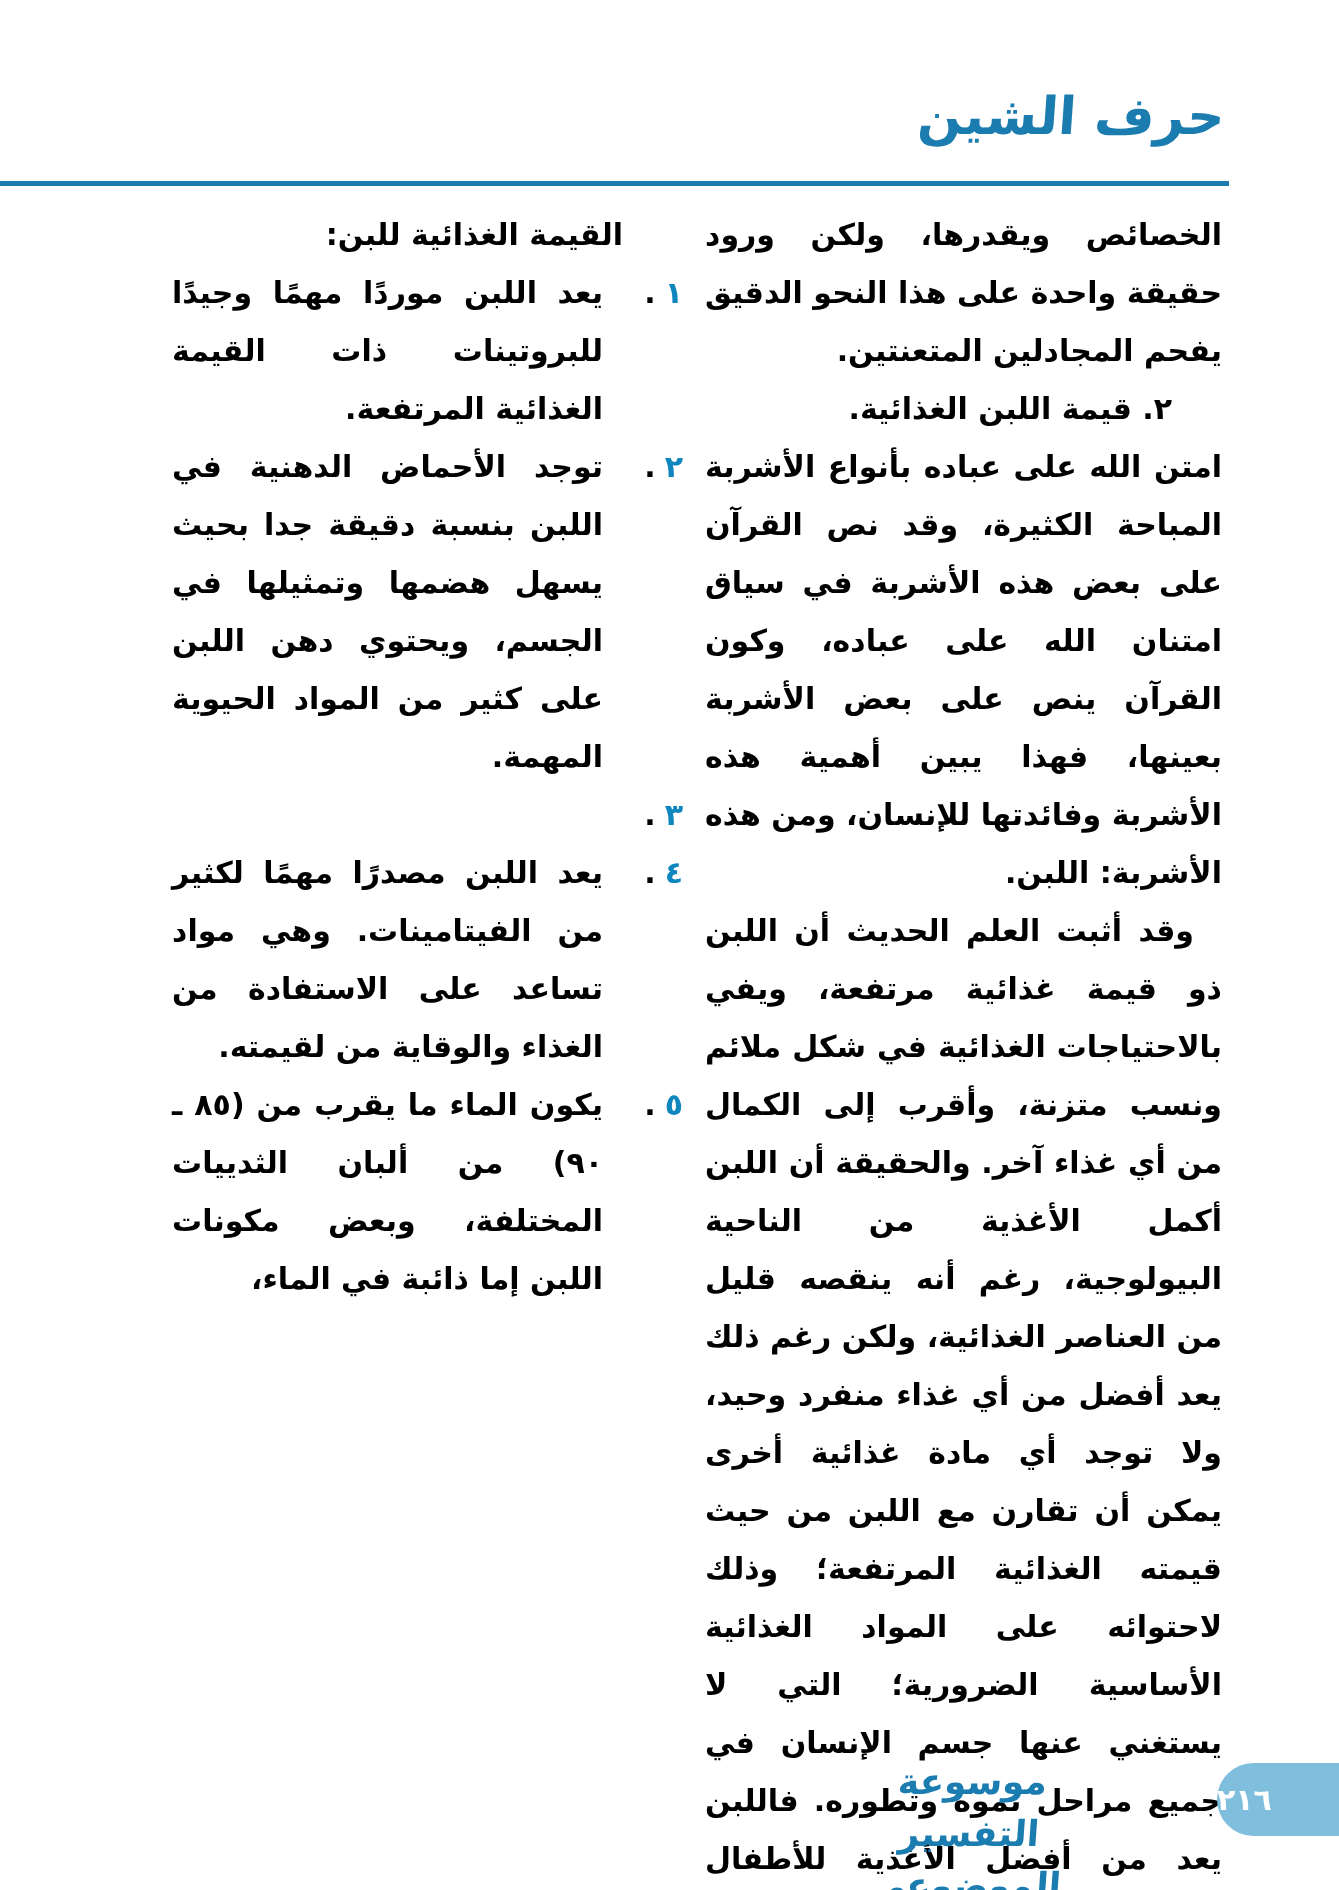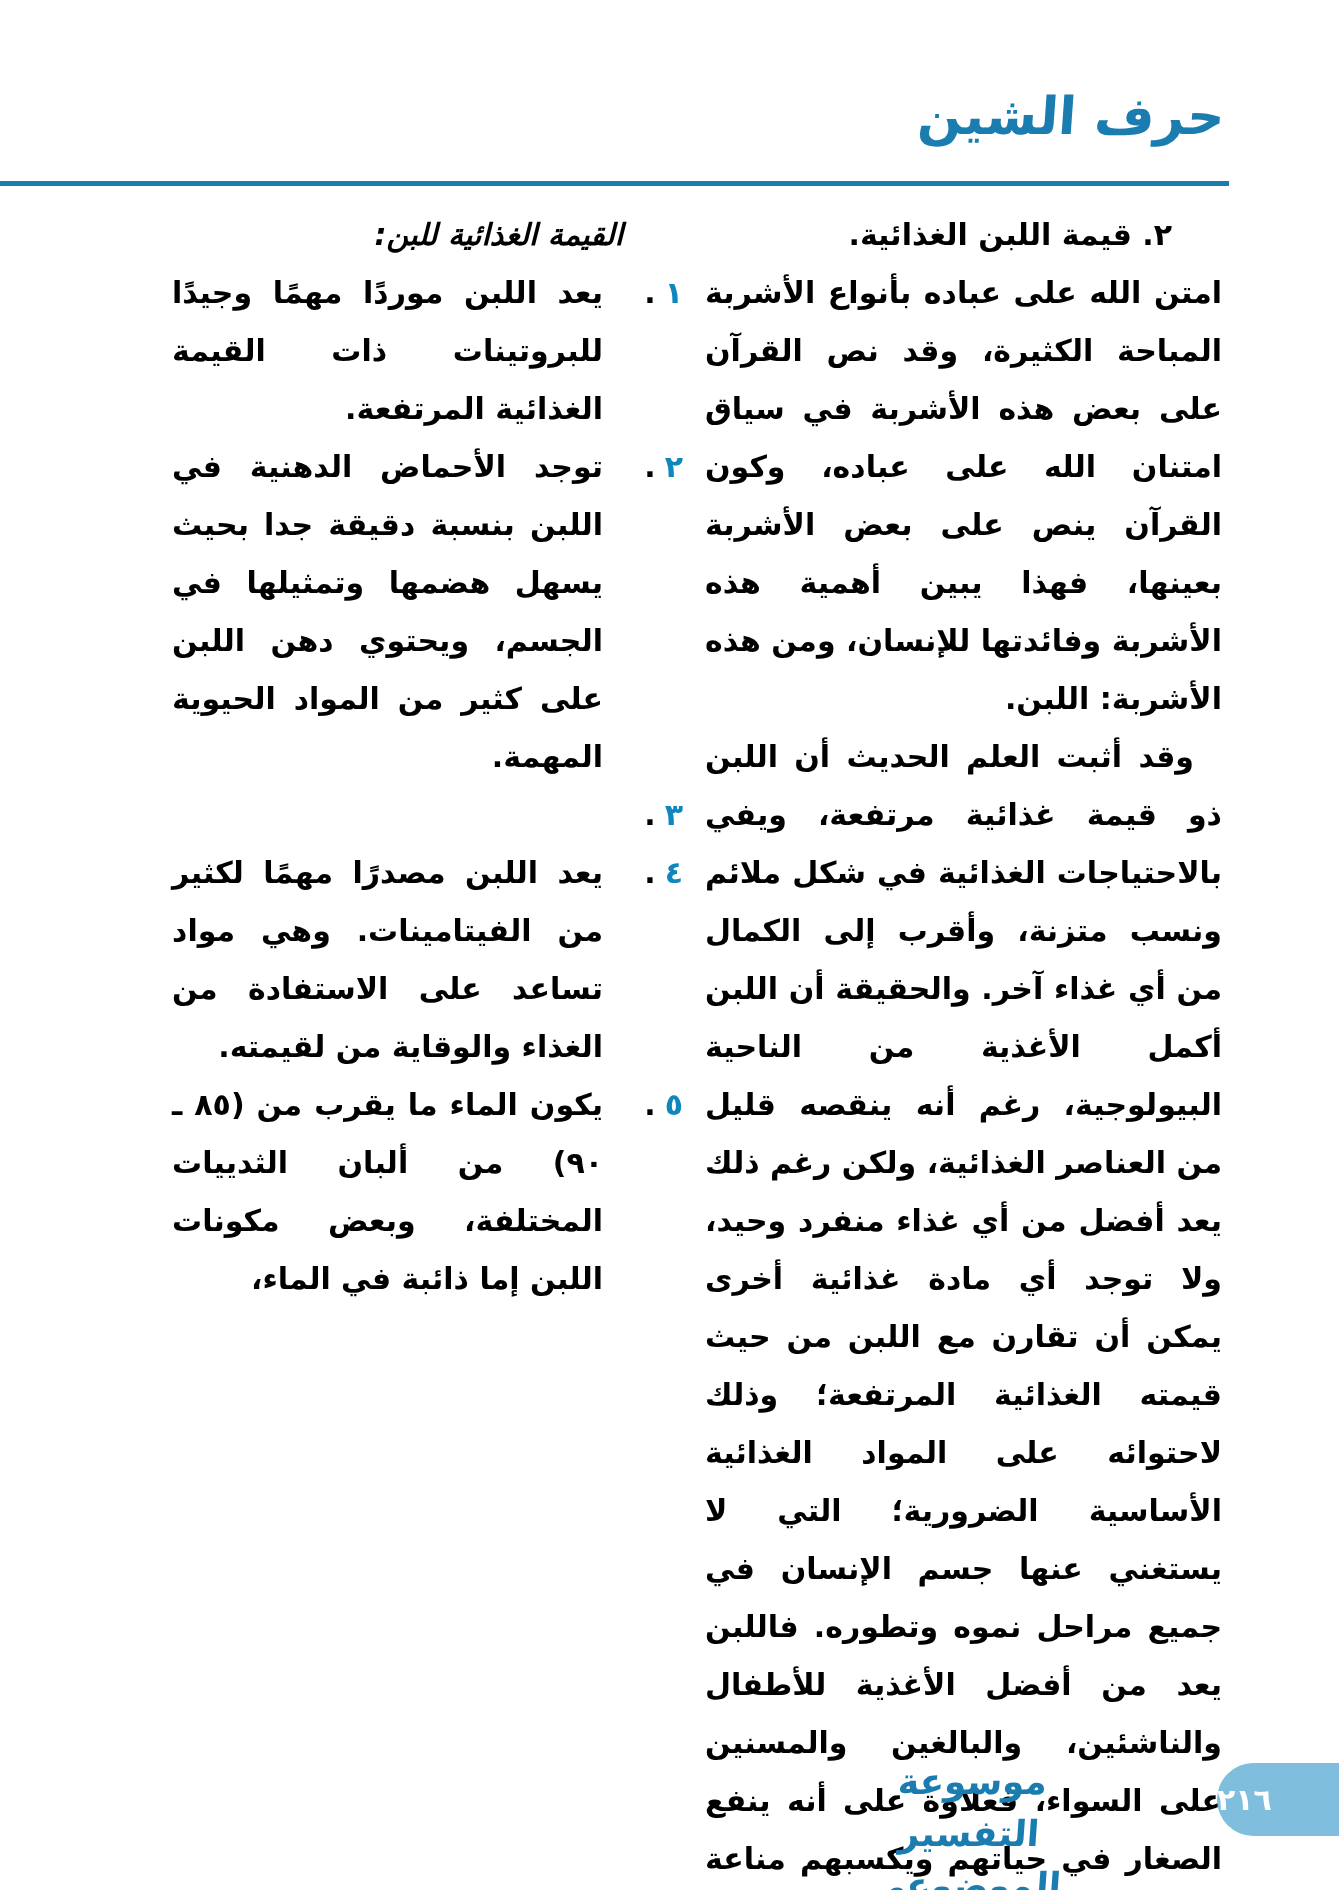--- a/index.html
+++ b/index.html
@@ -23,21 +23,21 @@
   
   .col {
     position:absolute; top:206px; direction:rtl; text-align:justify;
     color:#000; font-size:30px; font-weight:bold; line-height:58px;
   }
   .col p { margin:0; }
   .col-right { right:117px; width:517px; }
   .col-left  { left:131px;  width:552px; }
 
   .r-heading { text-indent:50px; }
-  .l-heading { text-indent:60px;font-style:italic; }
+  .l-heading { text-indent:60px; }
   .p-indent  { text-indent:28px; }
 
   .list-item { display:flex; direction:rtl; }
   .li-marker { flex:0 0 80px; white-space:nowrap; }
   .li-num { color:var(--listnum,#0F86BE); }
   .li-dot { color:#000; margin-right:9px; }
   .li-text { flex:1; text-align:justify;margin-left:41px; }
 
   
   .footer-logo {
@@ -55,20 +55,21 @@
 </style>
 </head>
 <body>
 
 <div class="page">
 
   <div class="chapter-title">حرف الشين</div>
   <div class="header-rule"></div>
 
   <section class="col col-right">
+    <p>الخصائص ويقدرها، ولكن ورود حقيقة واحدة على هذا النحو الدقيق يفحم المجادلين المتعنتين.</p>
     <p class="r-heading">٢. قيمة اللبن الغذائية.</p>
     <p>امتن الله على عباده بأنواع الأشربة المباحة الكثيرة، وقد نص القرآن على بعض هذه الأشربة في سياق امتنان الله على عباده، وكون القرآن ينص على بعض الأشربة بعينها، فهذا يبين أهمية هذه الأشربة وفائدتها للإنسان، ومن هذه الأشربة: اللبن.</p>
     <p class="p-indent">وقد أثبت العلم الحديث أن اللبن ذو قيمة غذائية مرتفعة، ويفي بالاحتياجات الغذائية في شكل ملائم ونسب متزنة، وأقرب إلى الكمال من أي غذاء آخر. والحقيقة أن اللبن أكمل الأغذية من الناحية البيولوجية، رغم أنه ينقصه قليل من العناصر الغذائية، ولكن رغم ذلك يعد أفضل من أي غذاء منفرد وحيد، ولا توجد أي مادة غذائية أخرى يمكن أن تقارن مع اللبن من حيث قيمته الغذائية المرتفعة؛ وذلك لاحتوائه على المواد الغذائية الأساسية الضرورية؛ التي لا يستغني عنها جسم الإنسان في جميع مراحل نموه وتطوره. فاللبن يعد من أفضل الأغذية للأطفال والناشئين، والبالغين والمسنين على السواء، فعلاوة على أنه ينفع الصغار في حياتهم ويكسبهم مناعة ضد كثير من الأمراض؛ فإنه أيضًا يفيد الكبار كثيرًا؛</p>
   </section>
 
   <section class="col col-left">
     <p class="l-heading">القيمة الغذائية للبن:</p>
 
     <div class="list-item">
       <span class="li-marker"><span class="li-num">١</span><span class="li-dot">.</span></span>

